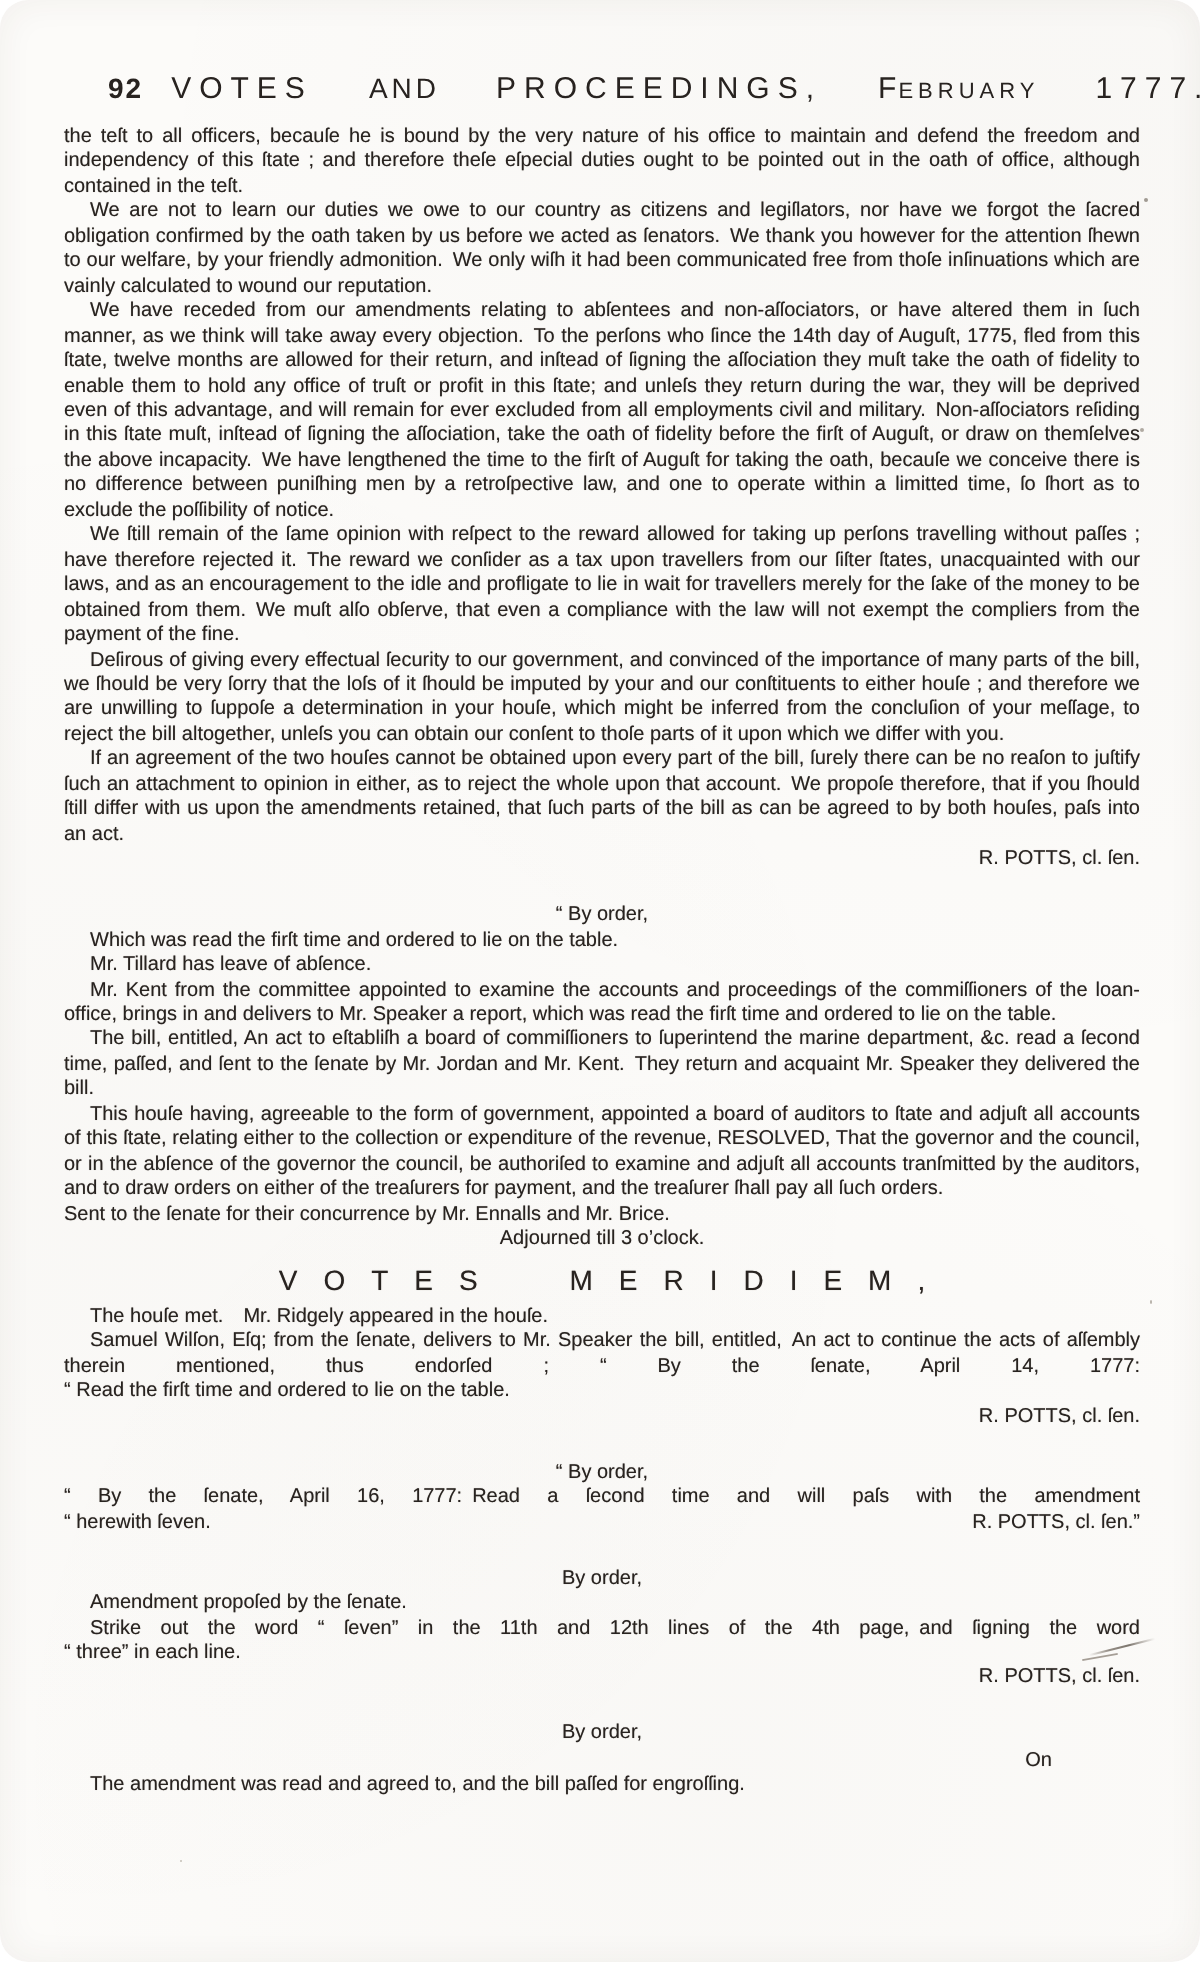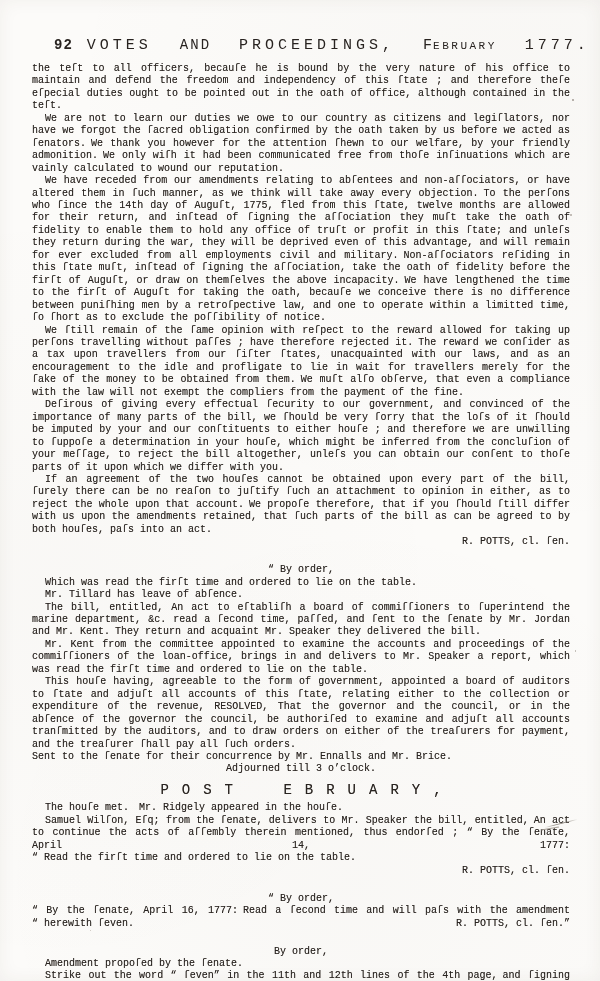--- a/index.html
+++ b/index.html
@@ -4,23 +4,24 @@
 <style>
   html,body { margin:0; padding:0; }
   .page {
     width:600px; height:981px;
     background:#fcfbf9;
     background-image:
       radial-gradient(circle at 85% 10%, rgba(90,80,60,0.025), transparent 45%),
       radial-gradient(circle at 10% 60%, rgba(90,80,60,0.02), transparent 50%),
       radial-gradient(circle at 60% 90%, rgba(90,80,60,0.02), transparent 40%);
     position:relative; overflow:hidden;
-    font-family:Liberation Mono, monospace;
+    font-family:Liberation Sans, sans-serif;
     color:#282320;
     box-shadow: inset 0 0 18px rgba(60,50,35,0.06);
+    border-radius: 14px;
   }
   .page-header { display:flex; align-items:baseline; padding:36px 30px 0 30px; }
   .page-number { font-size:14px; font-weight:700; margin-left:24px; letter-spacing:1px; }
   .running-title { flex:1; text-align:center; white-space:nowrap; padding-right:30px; }
   .running-title > span { margin:0 14px; }
   .t-big  { font-size:15px; letter-spacing:4px; }
   .t-and  { font-size:14px; letter-spacing:2px; }
   .t-month { margin:0 5px; }
   .t-month .t-big { margin:0; letter-spacing:1px; }
   .t-smallcaps { font-size:11px; letter-spacing:2.5px; }
@@ -94,27 +95,27 @@
     <p class="para">If an agreement of the two houſes cannot be obtained upon every part of the bill, ſurely there can be no reaſon to juſtify ſuch an attachment to opinion in either, as to reject the whole upon that account. We propoſe therefore, that if you ſhould ſtill differ with us upon the amendments retained, that ſuch parts of the bill as can be agreed to by both houſes, paſs into an act.</p>
 
     <div class="order-row">
       <span class="cell-l"></span>
       <span class="cell-m">“ By order,</span>
       <span class="cell-r">R. POTTS, cl. ſen.</span>
     </div>
 
     <p class="para">Which was read the firſt time and ordered to lie on the table.</p>
     <p class="para">Mr. Tillard has leave of abſence.</p>
+    <p class="para">Mr. Kent from the committee appointed to examine the accounts and proceedings of the commiſſioners of the loan-office, brings in and delivers to Mr. Speaker a report, which was read the firſt time and ordered to lie on the table.</p>
     <p class="para">The bill, entitled, An act to eſtabliſh a board of commiſſioners to ſuperintend the marine department, &amp;c. read a ſecond time, paſſed, and ſent to the ſenate by Mr. Jordan and Mr. Kent. They return and acquaint Mr. Speaker they delivered the bill.</p>
-    <p class="para">Mr. Kent from the committee appointed to examine the accounts and proceedings of the commiſſioners of the loan-office, brings in and delivers to Mr. Speaker a report, which was read the firſt time and ordered to lie on the table.</p>
     <p class="para">This houſe having, agreeable to the form of government, appointed a board of auditors to ſtate and adjuſt all accounts of this ſtate, relating either to the collection or expenditure of the revenue, RESOLVED, That the governor and the council, or in the abſence of the governor the council, be authoriſed to examine and adjuſt all accounts tranſmitted by the auditors, and to draw orders on either of the treaſurers for payment, and the treaſurer ſhall pay all ſuch orders.</p>
     <p class="para noindent">Sent to the ſenate for their concurrence by Mr. Ennalls and Mr. Brice.</p>
     <p class="para center">Adjourned till 3 o’clock.</p>
 
-    <h2 class="pm-heading">POST EBRUARY,</h2>
+    <h2 class="pm-heading">VOTES MERIDIEM,</h2>
 
     <p class="para">The houſe met. Mr. Ridgely appeared in the houſe.</p>
     <p class="para justify-last">Samuel Wilſon, Eſq; from the ſenate, delivers to Mr. Speaker the bill, entitled, An act to continue the acts of aſſembly therein mentioned, thus endorſed ; “ By the ſenate, April 14, 1777:</p>
     <p class="para hang">“ Read the firſt time and ordered to lie on the table.</p>
 
     <div class="order-row">
       <span class="cell-l"></span>
       <span class="cell-m">“ By order,</span>
       <span class="cell-r">R. POTTS, cl. ſen.</span>
     </div>

